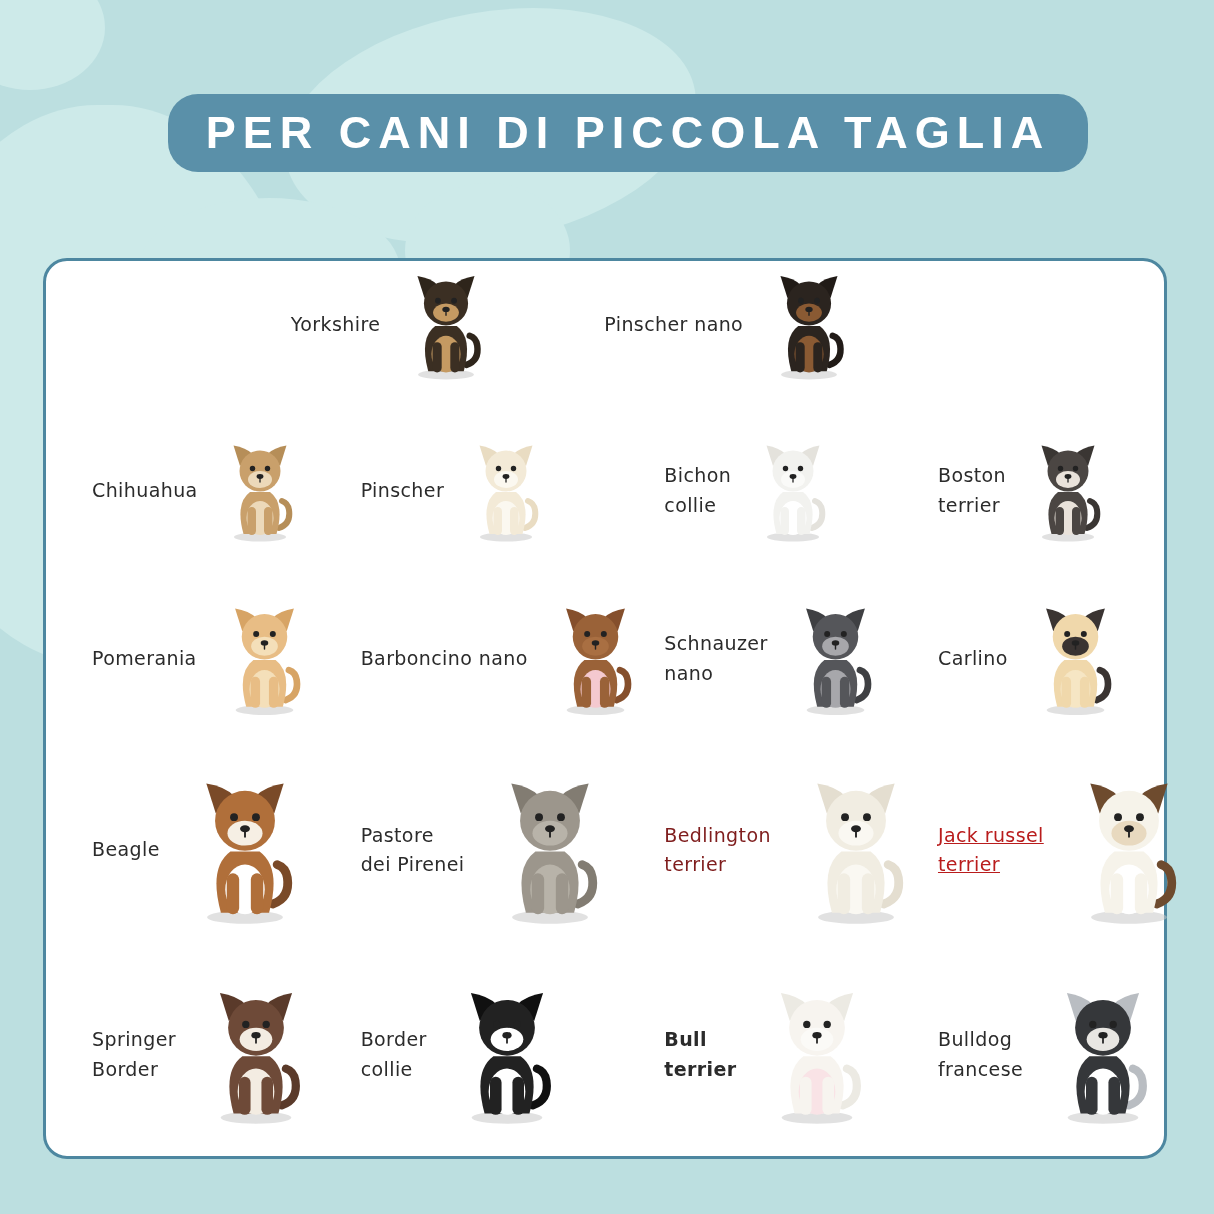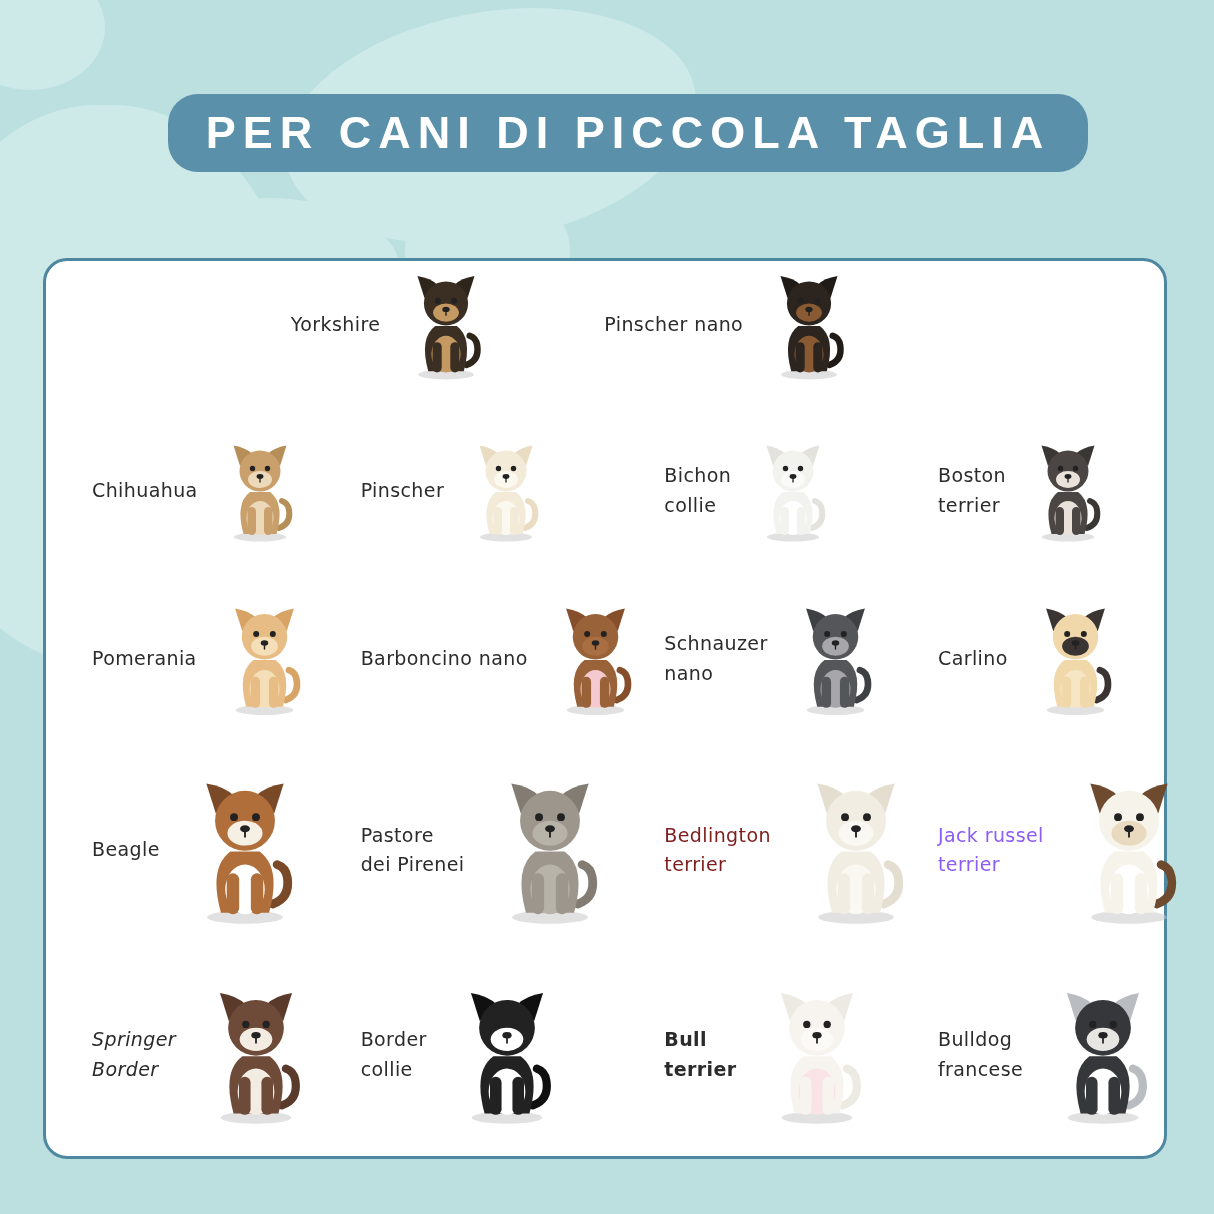--- a/index.html
+++ b/index.html
@@ -364,21 +364,21 @@
               <circle cx="50" cy="32" r="20.5" fill="#f1ede2"></circle>
               <ellipse cx="50" cy="40.5" rx="12" ry="8.5" fill="#faf8f2"></ellipse>
               <circle cx="42.5" cy="29.5" r="2.7" fill="#222"></circle>
               <circle cx="57.5" cy="29.5" r="2.7" fill="#222"></circle>
               <ellipse cx="50" cy="37.5" rx="3.4" ry="2.4" fill="#222"></ellipse>
               <path d="M50 39.5 L50 43" stroke="#222" stroke-width="1.3" stroke-linecap="round"></path>
             </svg>
           </div>
   </div>
         <div class="cell">
-    <div class="label" style="color: #8b5cf6;">
+    <div class="label" style="color: #b91c1c; text-decoration: underline;">
             <span class="label-line">Jack russel</span>
             <span class="label-line">terrier</span>
           </div>
     <div class="dog" style="height: 152px; width: 146px;">
             <svg viewBox="0 0 100 104" xmlns="http://www.w3.org/2000/svg">
               <ellipse cx="50" cy="98" rx="26" ry="4.5" fill="#c9c9c9" opacity="0.55"></ellipse>
               <path d="M69 89 Q81 85 79 71 Q78 64 72 62" fill="none" stroke="#6e4b2e" stroke-width="6" stroke-linecap="round"></path>
               <path d="M33.5 95 Q25 64 40 53 L60 53 Q75 64 66.5 95 Z" fill="#f6f3ea"></path>
               <ellipse cx="50" cy="79" rx="13.5" ry="17" fill="#ffffff"></ellipse>
               <rect x="37.5" y="68" width="8.5" height="28" rx="4.2" fill="#f6f3ea"></rect>
@@ -390,21 +390,21 @@
               <circle cx="42.5" cy="29.5" r="2.7" fill="#222"></circle>
               <circle cx="57.5" cy="29.5" r="2.7" fill="#222"></circle>
               <ellipse cx="50" cy="37.5" rx="3.4" ry="2.4" fill="#222"></ellipse>
               <path d="M50 39.5 L50 43" stroke="#222" stroke-width="1.3" stroke-linecap="round"></path>
             </svg>
           </div>
   </div>
       </div>
       <div class="row">
         <div class="cell">
-    <div class="label" style="color: rgb(43, 43, 43); font-style: italic;">
+    <div class="label" style="color: rgb(43, 43, 43);">
             <span class="label-line">Springer</span>
             <span class="label-line">Border</span>
           </div>
     <div class="dog" style="height: 142px; width: 136px;">
             <svg viewBox="0 0 100 104" xmlns="http://www.w3.org/2000/svg">
               <ellipse cx="50" cy="98" rx="26" ry="4.5" fill="#c9c9c9" opacity="0.55"></ellipse>
               <path d="M69 89 Q81 85 79 71 Q78 64 72 62" fill="none" stroke="#5a3a2a" stroke-width="6" stroke-linecap="round"></path>
               <path d="M33.5 95 Q25 64 40 53 L60 53 Q75 64 66.5 95 Z" fill="#6e4a38"></path>
               <ellipse cx="50" cy="79" rx="13.5" ry="17" fill="#f3ece2"></ellipse>
               <rect x="37.5" y="68" width="8.5" height="28" rx="4.2" fill="#6e4a38"></rect>

